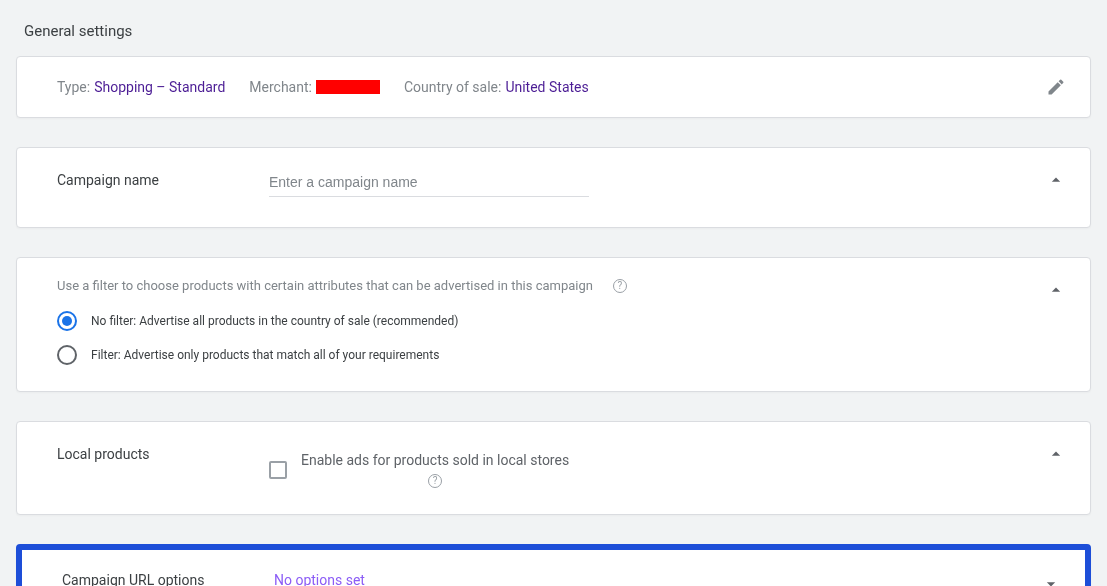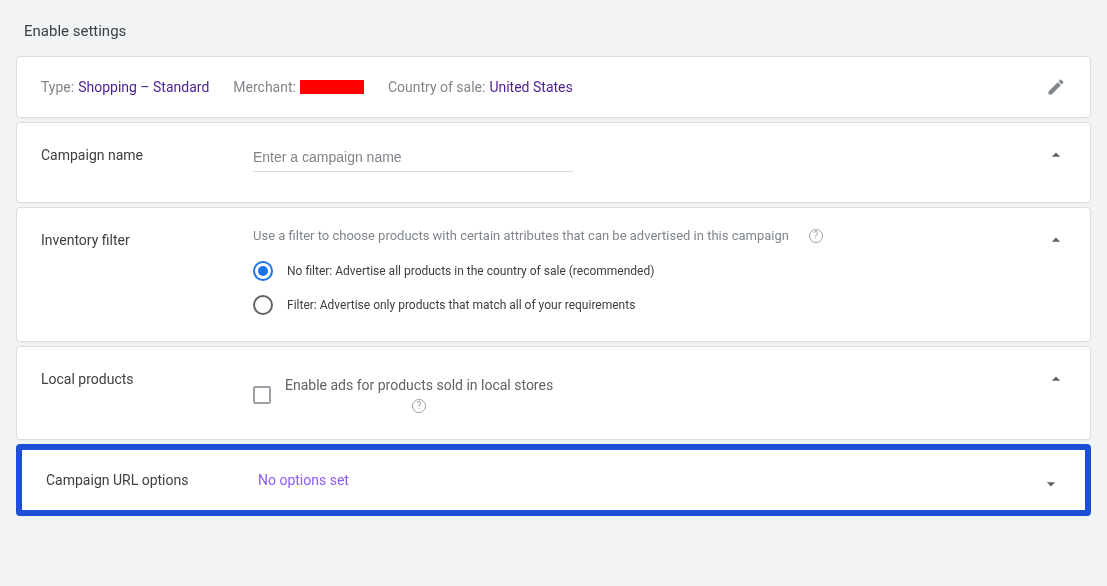--- a/index.html
+++ b/index.html
@@ -17,22 +17,23 @@
     }
     .page-title {
       font-size: 15px;
       color: #3c4043;
       margin: 6px 0 16px 8px;
     }
     .card {
       background: #fff;
       border: 1px solid #dadce0;
       border-radius: 4px;
-      margin-bottom: 4px;
+      margin-bottom: 29px;
       box-shadow: 0 1px 2px rgba(0,0,0,0.03);
+      padding-left: 16px;
     }
     .card.selected {
       border: 6px solid #1d4ed8;
     }
     .summary-row {
       display: flex;
       align-items: center;
       padding: 22px 24px;
       position: relative;
     }
@@ -196,21 +197,21 @@
       flex-shrink: 0;
       color: #3c4043;
     }
     .collapsed-value {
       color: #8b5cf6;
     }
   </style>
 </head>
 <body>
 
-<div class="page-title">Enable settings</div>
+<div class="page-title">General settings</div>
 
 <div class="card">
   <div class="summary-row">
     <span class="summary-pair">
       <span class="summary-label">Type:</span>
       <span class="summary-value">Shopping – Standard</span>
     </span>
     <span class="summary-pair">
       <span class="summary-label">Merchant:</span>
       <span class="redacted"></span>
@@ -232,21 +233,20 @@
       <input type="text" class="text-input" placeholder="Enter a campaign name" value="" style="">
     </div>
     <svg class="chev" viewBox="0 0 24 24">
         <path d="M7 14l5-5 5 5z"></path>
       </svg>
   </div>
 </div>
 
 <div class="card">
   <div class="panel-row">
-    <div class="panel-left">Inventory filter</div>
     <div class="panel-body">
       <div class="hint-line">
         <span>Use a filter to choose products with certain attributes that can be advertised in this campaign</span>
         <span class="info-icon">?</span>
       </div>
       <div class="radio-line">
         <span class="radio checked"></span>
         <span class="radio-label">No filter: Advertise all products in the country of sale (recommended)</span>
       </div>
       <div class="radio-line" style="margin-bottom:0">

